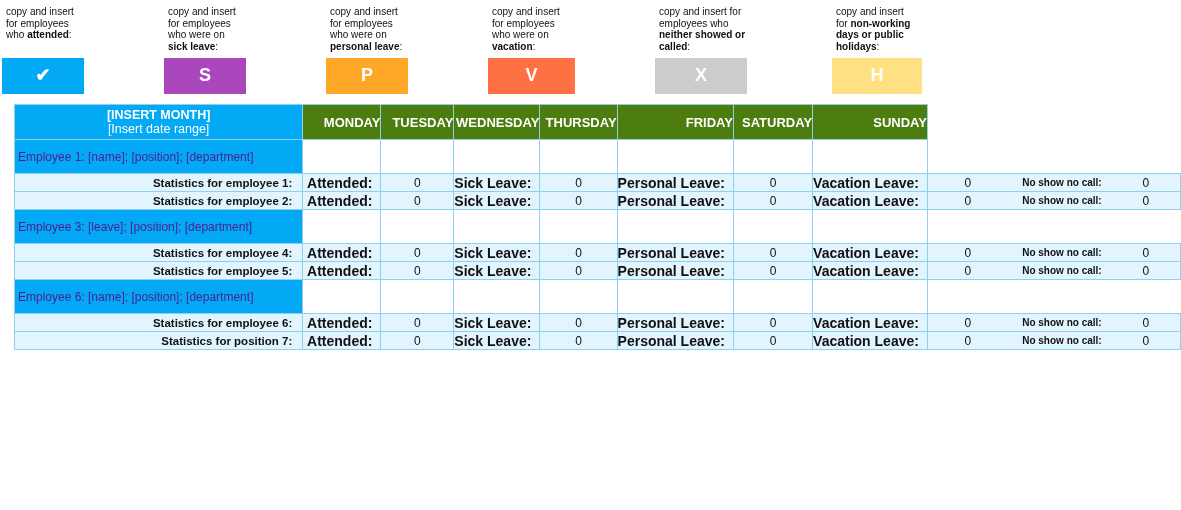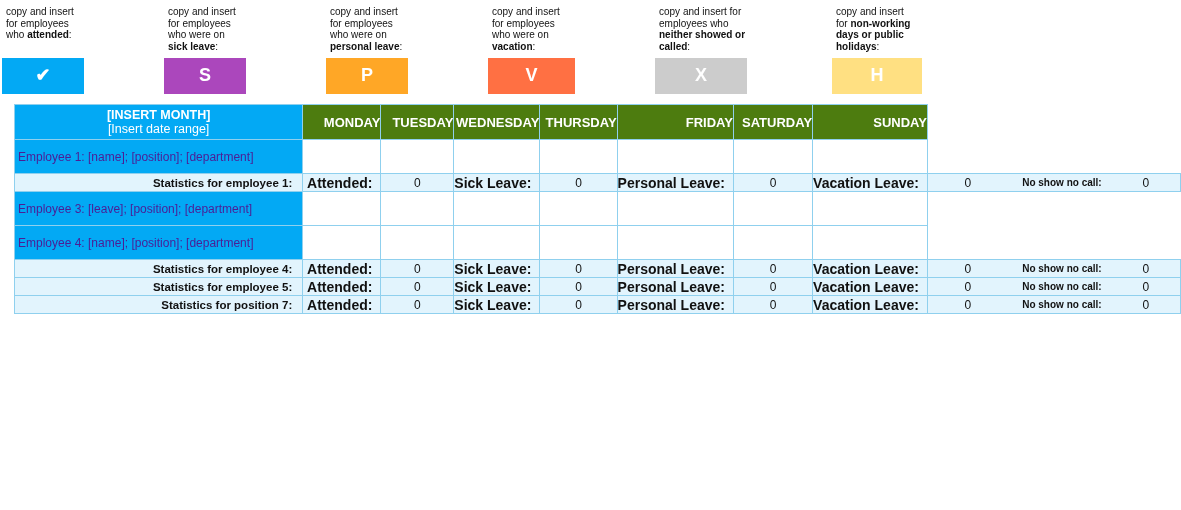--- a/index.html
+++ b/index.html
@@ -118,61 +118,95 @@
         <td class="val">0</td>
         <td class="lbl">Vacation Leave:</td>
         <td class="tail">
           <div class="tailwrap">
             <span style="width:80px;text-align:center;font-size:12px">0</span>
             <span style="width:108px;text-align:center;font-weight:bold;font-size:10px">No show no call:</span>
             <span style="width:60px;text-align:center;font-size:12px">0</span>
           </div>
         </td>
       </tr>
+      <tr class="stat">
+        <td class="title">Statistics for employee 2:</td>
+        <td class="lbl">Attended:</td>
+        <td class="val">0</td>
+        <td class="lbl">Sick Leave:</td>
+        <td class="val">0</td>
+        <td class="lbl">Personal Leave:</td>
+        <td class="val">0</td>
+        <td class="lbl">Vacation Leave:</td>
+        <td class="tail">
+          <div class="tailwrap">
+            <span style="width:80px;text-align:center;font-size:12px">0</span>
+            <span style="width:108px;text-align:center;font-weight:bold;font-size:10px">No show no call:</span>
+            <span style="width:60px;text-align:center;font-size:12px">0</span>
+          </div>
+        </td>
+      </tr>
       <tr class="emp">
         <td class="name">Employee 3: [leave]; [position]; [department]</td>
         <td class="cell"></td>
         <td class="cell"></td>
         <td class="cell"></td>
         <td class="cell"></td>
         <td class="cell"></td>
         <td class="cell"></td>
         <td class="cell"></td>
         <td class="blank"></td>
       </tr>
+      <tr class="stat">
+        <td class="title">Statistics for employee 4:</td>
+        <td class="lbl">Attended:</td>
+        <td class="val">0</td>
+        <td class="lbl">Sick Leave:</td>
+        <td class="val">0</td>
+        <td class="lbl">Personal Leave:</td>
+        <td class="val">0</td>
+        <td class="lbl">Vacation Leave:</td>
+        <td class="tail">
+          <div class="tailwrap">
+            <span style="width:80px;text-align:center;font-size:12px">0</span>
+            <span style="width:108px;text-align:center;font-weight:bold;font-size:10px">No show no call:</span>
+            <span style="width:60px;text-align:center;font-size:12px">0</span>
+          </div>
+        </td>
+      </tr>
+      <tr class="stat">
+        <td class="title">Statistics for employee 5:</td>
+        <td class="lbl">Attended:</td>
+        <td class="val">0</td>
+        <td class="lbl">Sick Leave:</td>
+        <td class="val">0</td>
+        <td class="lbl">Personal Leave:</td>
+        <td class="val">0</td>
+        <td class="lbl">Vacation Leave:</td>
+        <td class="tail">
+          <div class="tailwrap">
+            <span style="width:80px;text-align:center;font-size:12px">0</span>
+            <span style="width:108px;text-align:center;font-weight:bold;font-size:10px">No show no call:</span>
+            <span style="width:60px;text-align:center;font-size:12px">0</span>
+          </div>
+        </td>
+      </tr>
       <tr class="emp">
-        <td class="name">Employee 4: [name]; [position]; [department]</td>
+        <td class="name">Employee 6: [name]; [position]; [department]</td>
         <td class="cell"></td>
         <td class="cell"></td>
         <td class="cell"></td>
         <td class="cell"></td>
         <td class="cell"></td>
         <td class="cell"></td>
         <td class="cell"></td>
         <td class="blank"></td>
       </tr>
       <tr class="stat">
-        <td class="title">Statistics for employee 4:</td>
-        <td class="lbl">Attended:</td>
-        <td class="val">0</td>
-        <td class="lbl">Sick Leave:</td>
-        <td class="val">0</td>
-        <td class="lbl">Personal Leave:</td>
-        <td class="val">0</td>
-        <td class="lbl">Vacation Leave:</td>
-        <td class="tail">
-          <div class="tailwrap">
-            <span style="width:80px;text-align:center;font-size:12px">0</span>
-            <span style="width:108px;text-align:center;font-weight:bold;font-size:10px">No show no call:</span>
-            <span style="width:60px;text-align:center;font-size:12px">0</span>
-          </div>
-        </td>
-      </tr>
-      <tr class="stat">
-        <td class="title">Statistics for employee 5:</td>
+        <td class="title">Statistics for employee 6:</td>
         <td class="lbl">Attended:</td>
         <td class="val">0</td>
         <td class="lbl">Sick Leave:</td>
         <td class="val">0</td>
         <td class="lbl">Personal Leave:</td>
         <td class="val">0</td>
         <td class="lbl">Vacation Leave:</td>
         <td class="tail">
           <div class="tailwrap">
             <span style="width:80px;text-align:center;font-size:12px">0</span>

